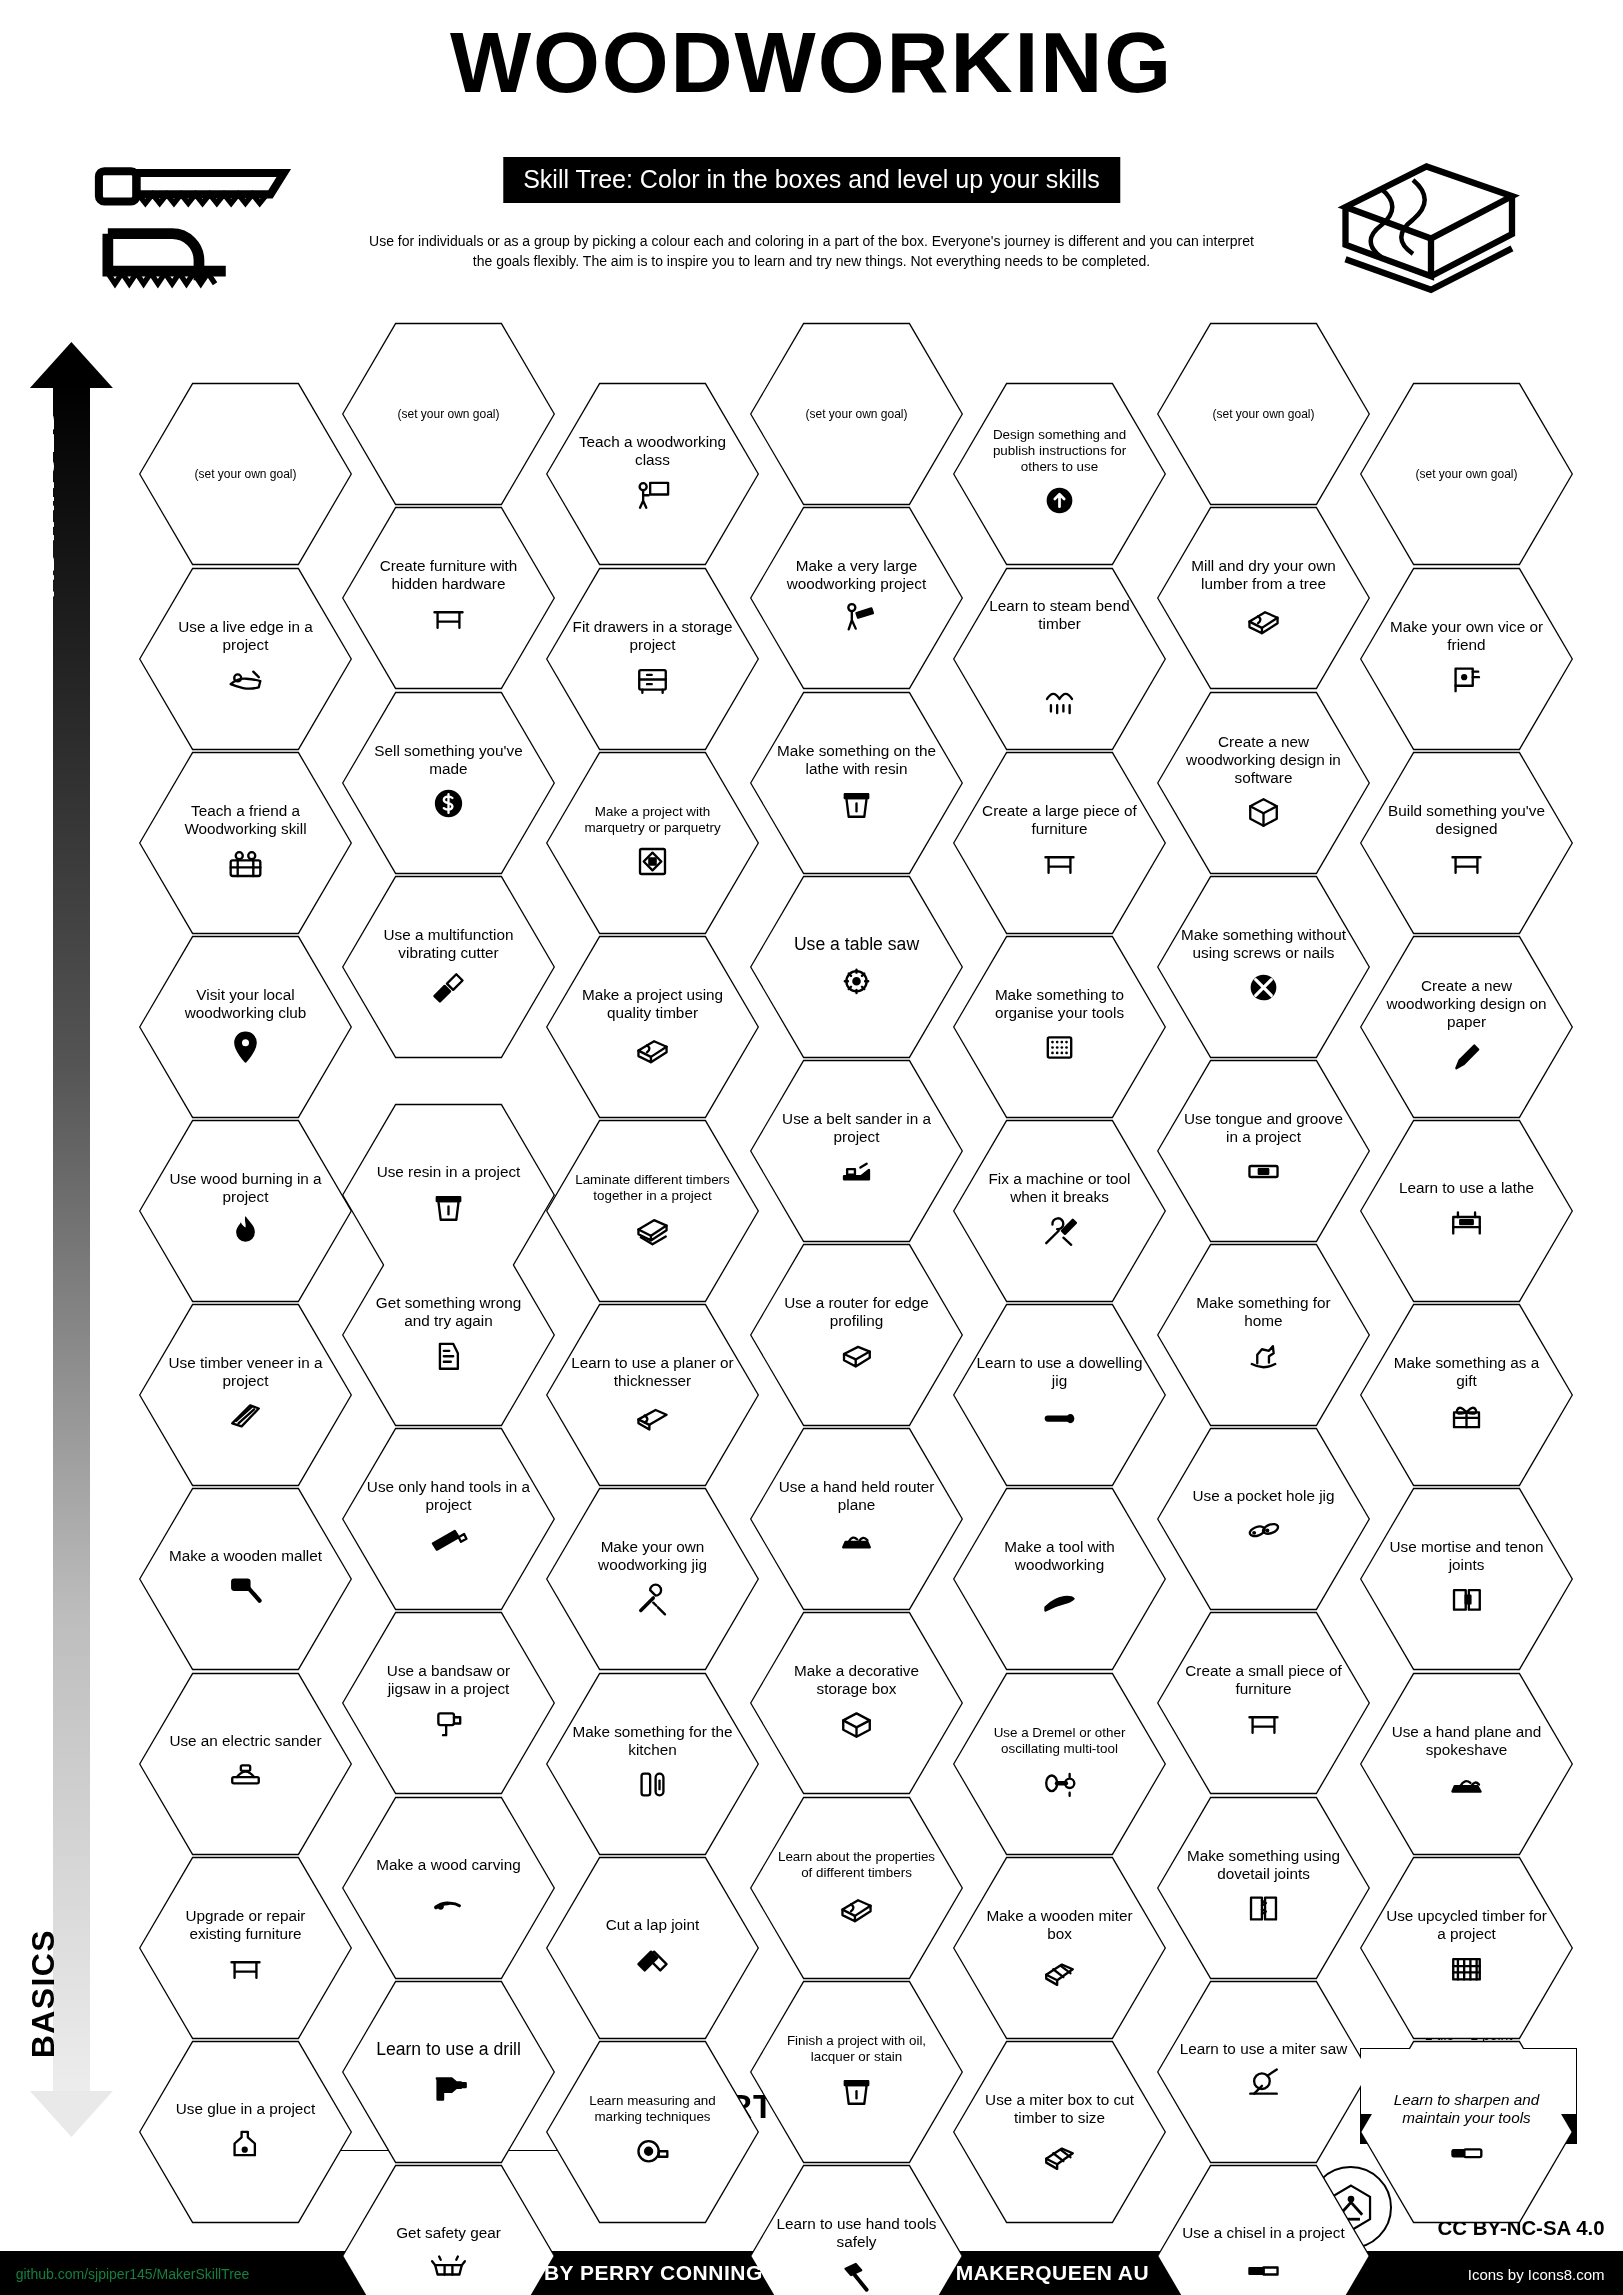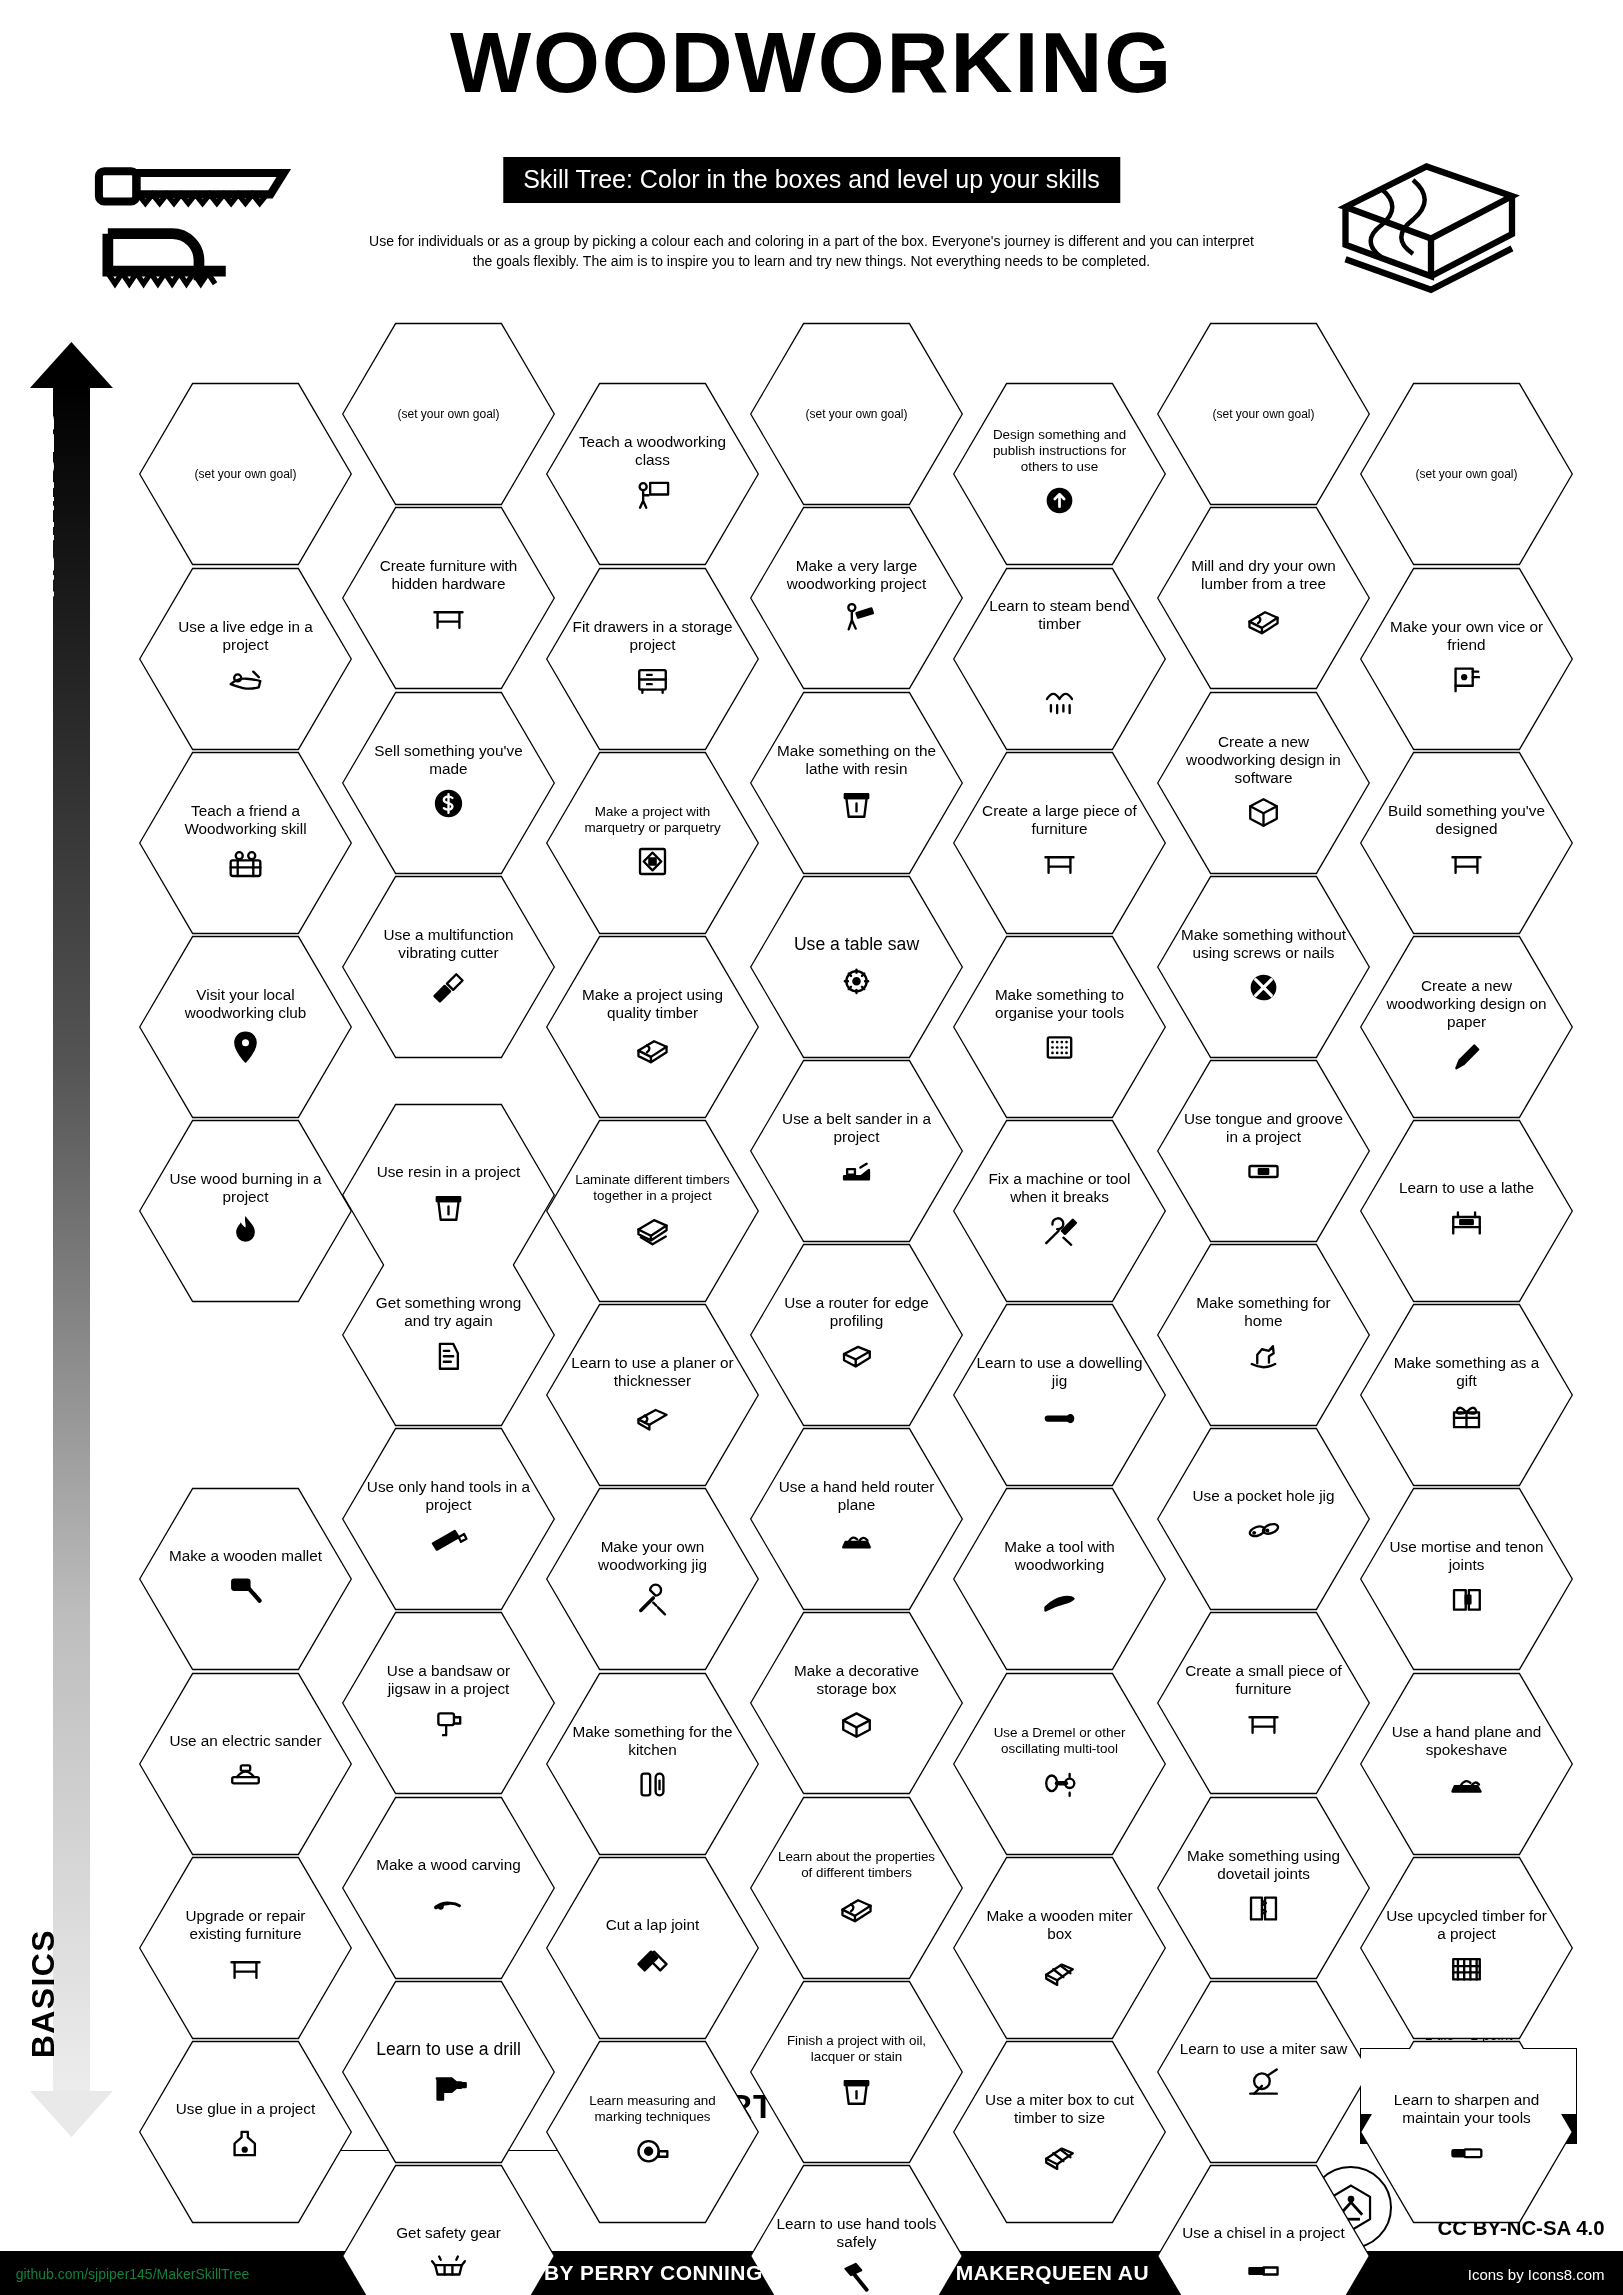--- a/index.html
+++ b/index.html
@@ -174,20 +174,31 @@
         </svg>
       </div>
     </div>
     <div class="hex" style="left: 139px; top: 1116px;">
       <div class="hexbg"></div>
       <div class="hexin"></div>
       <div class="txt">Use wood burning in a project</div>
       <div class="ico">
         <svg viewBox="0 0 100 100" fill="none" stroke="#000" stroke-width="6" stroke-linecap="round" stroke-linejoin="round">
           <path d="M50 10c12 18 24 24 24 42a24 24 0 0 1-48 0c0-12 8-18 12-26 3 8 8 10 12 14 2-10-4-20 0-30z" fill="#000" stroke="none"></path>
+        </svg>
+      </div>
+    </div>
+    <div class="hex" style="left: 139px; top: 1300px;">
+      <div class="hexbg"></div>
+      <div class="hexin"></div>
+      <div class="txt">Use timber veneer in a project</div>
+      <div class="ico">
+        <svg viewBox="0 0 100 100" fill="none" stroke="#000" stroke-width="6" stroke-linecap="round" stroke-linejoin="round">
+          <path d="M16 70 L62 24 l22 8 L40 78Z"></path>
+          <path d="M26 64 L66 28M32 70 L72 34"></path>
         </svg>
       </div>
     </div>
     <div class="hex" style="left: 139px; top: 1484px;">
       <div class="hexbg"></div>
       <div class="hexin"></div>
       <div class="txt">Make a wooden mallet</div>
       <div class="ico">
         <svg viewBox="0 0 100 100" fill="none" stroke="#000" stroke-width="6" stroke-linecap="round" stroke-linejoin="round">
           <rect x="16" y="22" width="44" height="26" rx="5" fill="#000" stroke="#000"></rect>
@@ -920,21 +931,21 @@
       <div class="hexbg"></div>
       <div class="hexin"></div>
       <div class="txt">Use upcycled timber for a project</div>
       <div class="ico">
         <svg viewBox="0 0 100 100" fill="none" stroke="#000" stroke-width="6" stroke-linecap="round" stroke-linejoin="round">
           <rect x="16" y="26" width="68" height="52"></rect>
           <path d="M28 26v52M44 26v52M60 26v52M76 26v52M16 44h68M16 60h68"></path>
         </svg>
       </div>
     </div>
-    <div class="hex" style="left: 1360px; top: 2037px;">
+    <div class="hex" style="left: 1360px; top: 2037px; font-style: italic;">
       <div class="hexbg"></div>
       <div class="hexin"></div>
       <div class="txt">Learn to sharpen and maintain your tools</div>
       <div class="ico">
         <svg viewBox="0 0 100 100" fill="none" stroke="#000" stroke-width="6" stroke-linecap="round" stroke-linejoin="round">
           <rect x="14" y="44" width="30" height="16" rx="3" fill="#000" stroke="#000"></rect>
           <rect x="44" y="42" width="44" height="20" rx="4"></rect>
         </svg>
       </div>
     </div>

